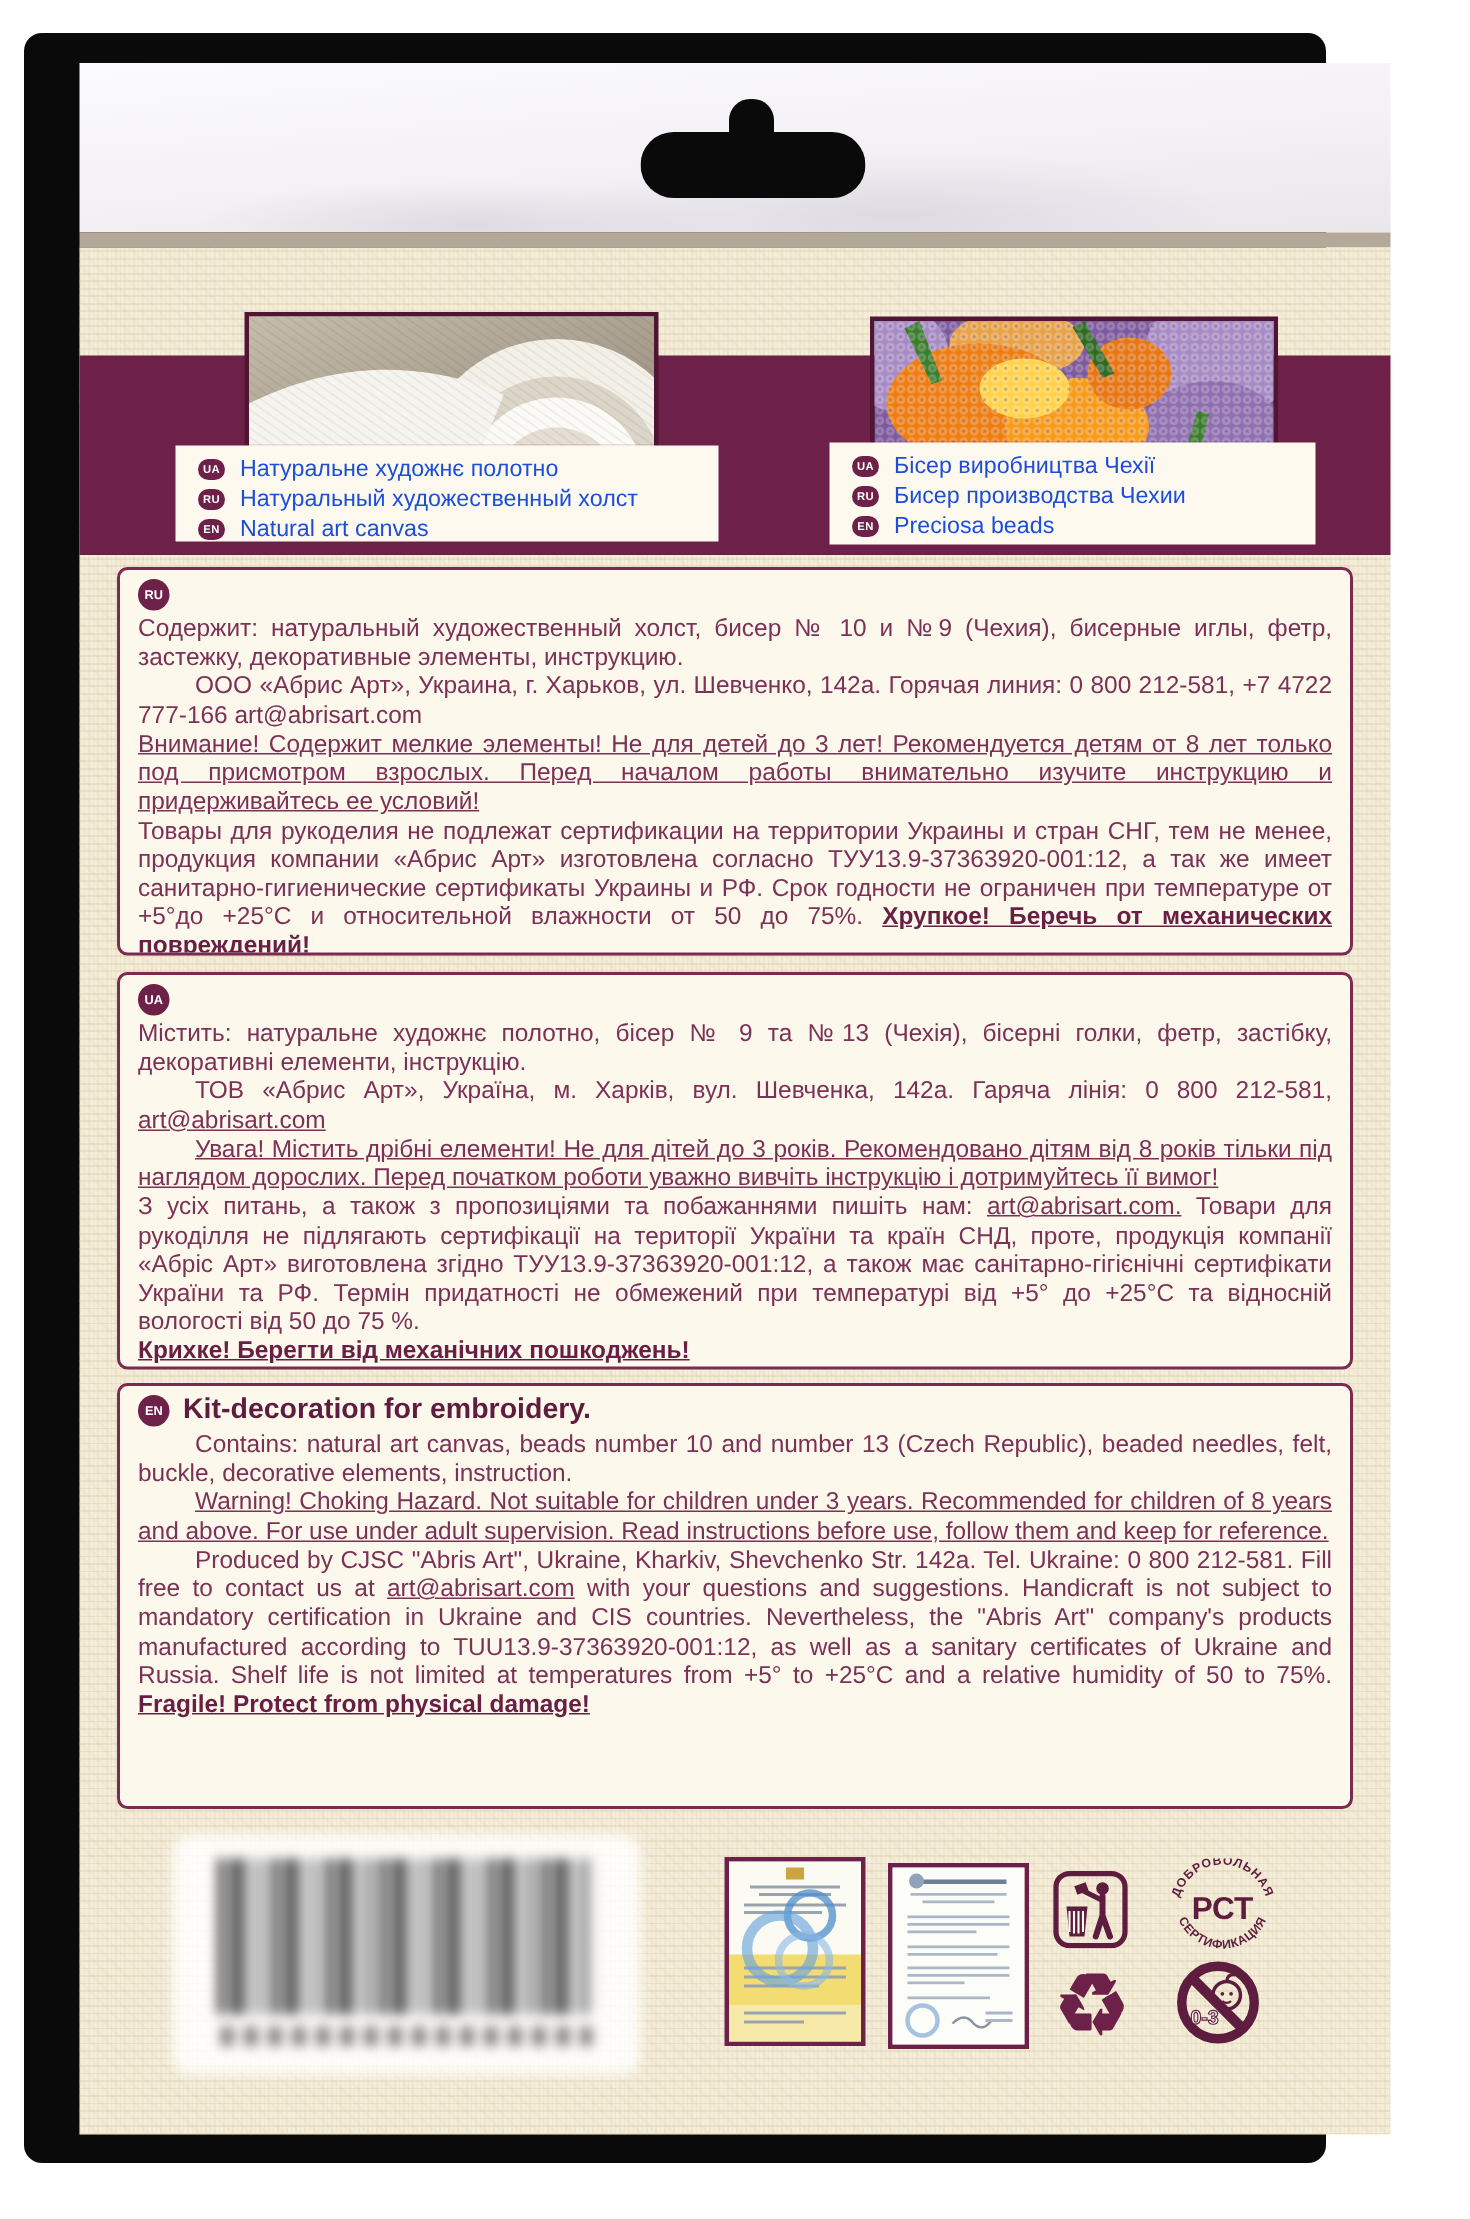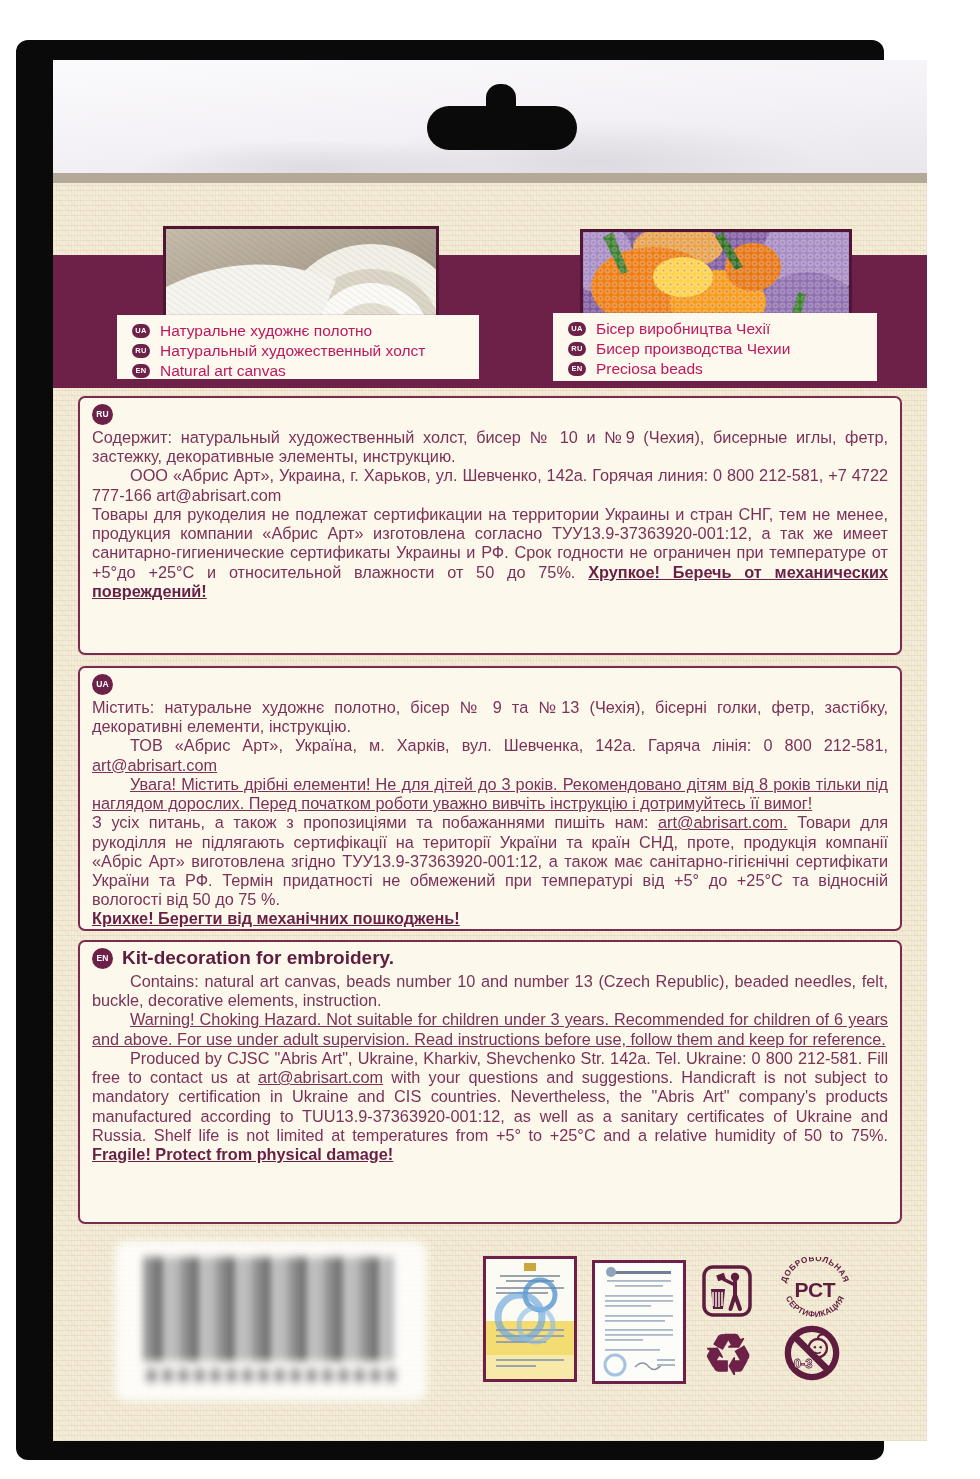--- a/index.html
+++ b/index.html
@@ -1,18 +1,18 @@
 <!DOCTYPE html>
 <html><head>
 <meta charset="utf-8">
 <style>
   html,body{margin:0;padding:0;background:#fff;}
   .stage{position:relative;width:980px;height:1479px;background:#fff;overflow:hidden;
          font-family:"Liberation Sans",sans-serif;}
-  .frame{position:absolute;left:16px;top:40px;width:868px;height:1420px;background:#0a0a0a;border-radius:12px;}
+  .frame{position:absolute;left:16px;top:22px;width:868px;height:1420px;background:#0a0a0a;border-radius:12px;}
   
   .bag{position:absolute;left:37px;top:20px;width:874px;height:113px;
        background:
          radial-gradient(ellipse 320px 60px at 62% 90%, rgba(190,186,196,.35), transparent 70%),
          radial-gradient(ellipse 260px 40px at 30% 95%, rgba(180,176,186,.3), transparent 70%),
          linear-gradient(176deg,#fbfafd 0%,#f3f1f5 55%,#e9e6ec 100%);}
   .euroslot{position:absolute;left:374px;top:24px;width:150px;height:66px;}
   .seam{position:absolute;left:37px;top:133px;width:874px;height:10px;background:#b4a898;}
   
   .panel{position:absolute;left:37px;top:143px;width:874px;height:1258px;
@@ -24,21 +24,21 @@
   .band{position:absolute;left:0;top:72px;width:100%;height:133px;background:#6d2048;}
   .photo{position:absolute;border:3px solid #4f1533;box-sizing:border-box;}
   .photo svg{display:block;}
   .photo-left{left:110px;top:43px;width:276px;height:106px;}
   .photo-right{left:527px;top:46px;width:272px;height:102px;}
   .labelbox{position:absolute;background:#fdf9ee;box-shadow:0 0 0 1px rgba(109,32,72,.12);
             padding:7px 10px 6px 15px;box-sizing:border-box;}
   .labelbox-left{left:64px;top:132px;width:362px;height:64px;}
   .labelbox-right{left:500px;top:130px;width:324px;height:68px;}
   .lrow{display:flex;align-items:center;gap:10px;height:17px;margin-bottom:3px;}
-  .lrow .txt{font-size:15.5px;color:#be185d;white-space:nowrap;}
+  .lrow .txt{font-size:15.5px;color:#1d4ed8;white-space:nowrap;}
   .badge{flex:0 0 auto;width:18px;height:14px;border-radius:8px;background:#6d2048;color:#fff;
          display:flex;align-items:center;justify-content:center;
          font-size:7.5px;font-weight:bold;letter-spacing:.3px;}
   
   .box{position:absolute;left:25px;width:824px;background:#fcf8ec;border:2px solid #7b2a50;border-radius:7px;
        padding:6px 12px 8px 12px;box-sizing:border-box;color:#7c3157;
        font-size:16.3px;line-height:1.18;text-align:justify;overflow:hidden;}
   .box-ru{top:213px;height:259px;}
   .box-ua{top:483px;height:265px;}
   .box-en{top:757px;height:284px;}
@@ -160,20 +160,21 @@
           <span class="txt">Preciosa beads</span>
         </div>
       </div>
 
       <section class="box box-ru">
         <h2>
           <span class="badge-lg">RU</span>
         </h2>
         <p>Содержит: натуральный художественный холст, бисер № 10 и №9 (Чехия), бисерные иглы, фетр, застежку, декоративные элементы, инструкцию.</p>
         <p class="ind">ООО «Абрис Арт», Украина, г. Харьков, ул. Шевченко, 142а. Горячая линия: 0 800 212-581, +7 4722 777-166 art@abrisart.com</p>
+        <p class="u">Внимание! Содержит мелкие элементы! Не для детей до 3 лет! Рекомендуется детям от 8 лет только под присмотром взрослых. Перед началом работы внимательно изучите инструкцию и придерживайтесь ее условий!</p>
         <p>
           <span>Товары для рукоделия не подлежат сертификации на территории Украины и стран СНГ, тем не менее, продукция компании «Абрис Арт» изготовлена согласно ТУУ13.9-37363920-001:12, а так же имеет санитарно-гигиенические сертификаты Украины и РФ. Срок годности не ограничен при температуре от +5°до +25°С и относительной влажности от 50 до 75%.  </span><span class="warn">Хрупкое! Беречь от механических повреждений!</span>
         </p>
       </section>
 
       <section class="box box-ua">
         <h2>
           <span class="badge-lg">UA</span>
         </h2>
         <p>Містить: натуральне художнє полотно, бісер № 9 та №13 (Чехія), бісерні голки, фетр, застібку, декоративні елементи, інструкцію.</p>
@@ -186,21 +187,21 @@
         </p>
         <p class="warn">Крихке! Берегти від механічних пошкоджень!</p>
       </section>
 
       <section class="box box-en">
         <h2>
           <span class="badge-lg">EN</span>
           <span>Kit-decoration for embroidery.</span>
         </h2>
         <p class="ind">Contains: natural art canvas, beads number 10 and number 13 (Czech Republic), beaded needles, felt, buckle, decorative elements, instruction.</p>
-        <p class="ind u">Warning! Choking Hazard. Not suitable for children under 3 years. Recommended for children of 6 years and above. For use under adult supervision. Read instructions before use, follow them and keep for reference.</p>
+        <p class="ind u">Warning! Choking Hazard. Not suitable for children under 3 years. Recommended for children of 8 years and above. For use under adult supervision. Read instructions before use, follow them and keep for reference.</p>
         <p class="ind">
           <span>Produced by  CJSC "Abris Art", Ukraine, Kharkiv,  Shevchenko  Str. 142a. Tel. Ukraine: 0 800 212-581.  Fill free to contact us at </span><span class="u">art@abrisart.com</span><span> with your questions and suggestions. Handicraft is not subject to mandatory certification in Ukraine and CIS countries. Nevertheless, the "Abris Art" company's products manufactured according to TUU13.9-37363920-001:12, as well as a sanitary certificates of Ukraine and Russia. Shelf life is not limited at temperatures from +5° to +25°C and a relative humidity of 50 to 75%. </span><span class="warn">Fragile! Protect from physical damage!</span>
         </p>
       </section>
 
       <div class="barcode">
         <div class="bg"></div>
         <div class="bars"></div>
         <div class="digits"></div>
       </div>

